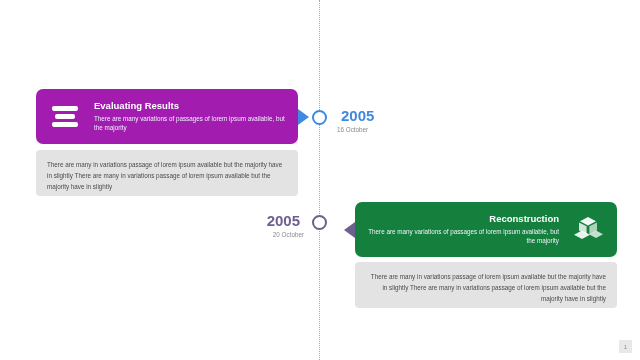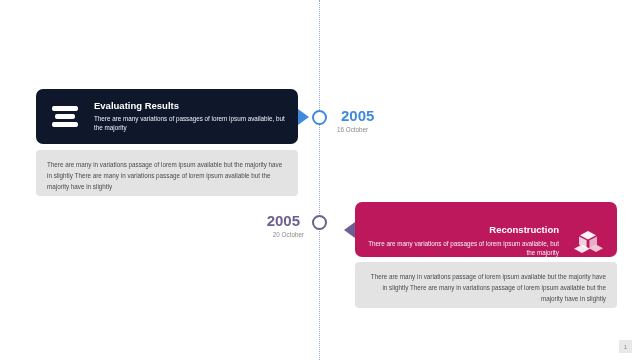--- a/index.html
+++ b/index.html
@@ -61,21 +61,21 @@
     line-height: 1.75;
     padding: 9px 11px;
   }
 
   
   #card-blue-header {
     left: 36px;
     top: 89px;
     width: 262px;
     height: 55px;
-    background: #0f172a;
+    background: #a21caf;
     padding: 0 12px 0 0;
   }
   #card-blue-header .icon-wrap {
     width: 58px;
     display: flex;
     align-items: center;
     justify-content: center;
     flex: 0 0 58px;
   }
   #card-blue-header .text-wrap {
@@ -87,23 +87,22 @@
     width: 262px;
     height: 46px;
   }
 
   
   #card-purple-header {
     left: 355px;
     top: 202px;
     width: 262px;
     height: 55px;
-    background: #be185d;
+    background: #15803d;
     padding: 0 0 0 12px;
-    align-items: flex-end;
   }
   #card-purple-header .icon-wrap {
     width: 58px;
     display: flex;
     align-items: center;
     justify-content: center;
     flex: 0 0 58px;
   }
   #card-purple-header .text-wrap {
     flex: 1 1 auto;

